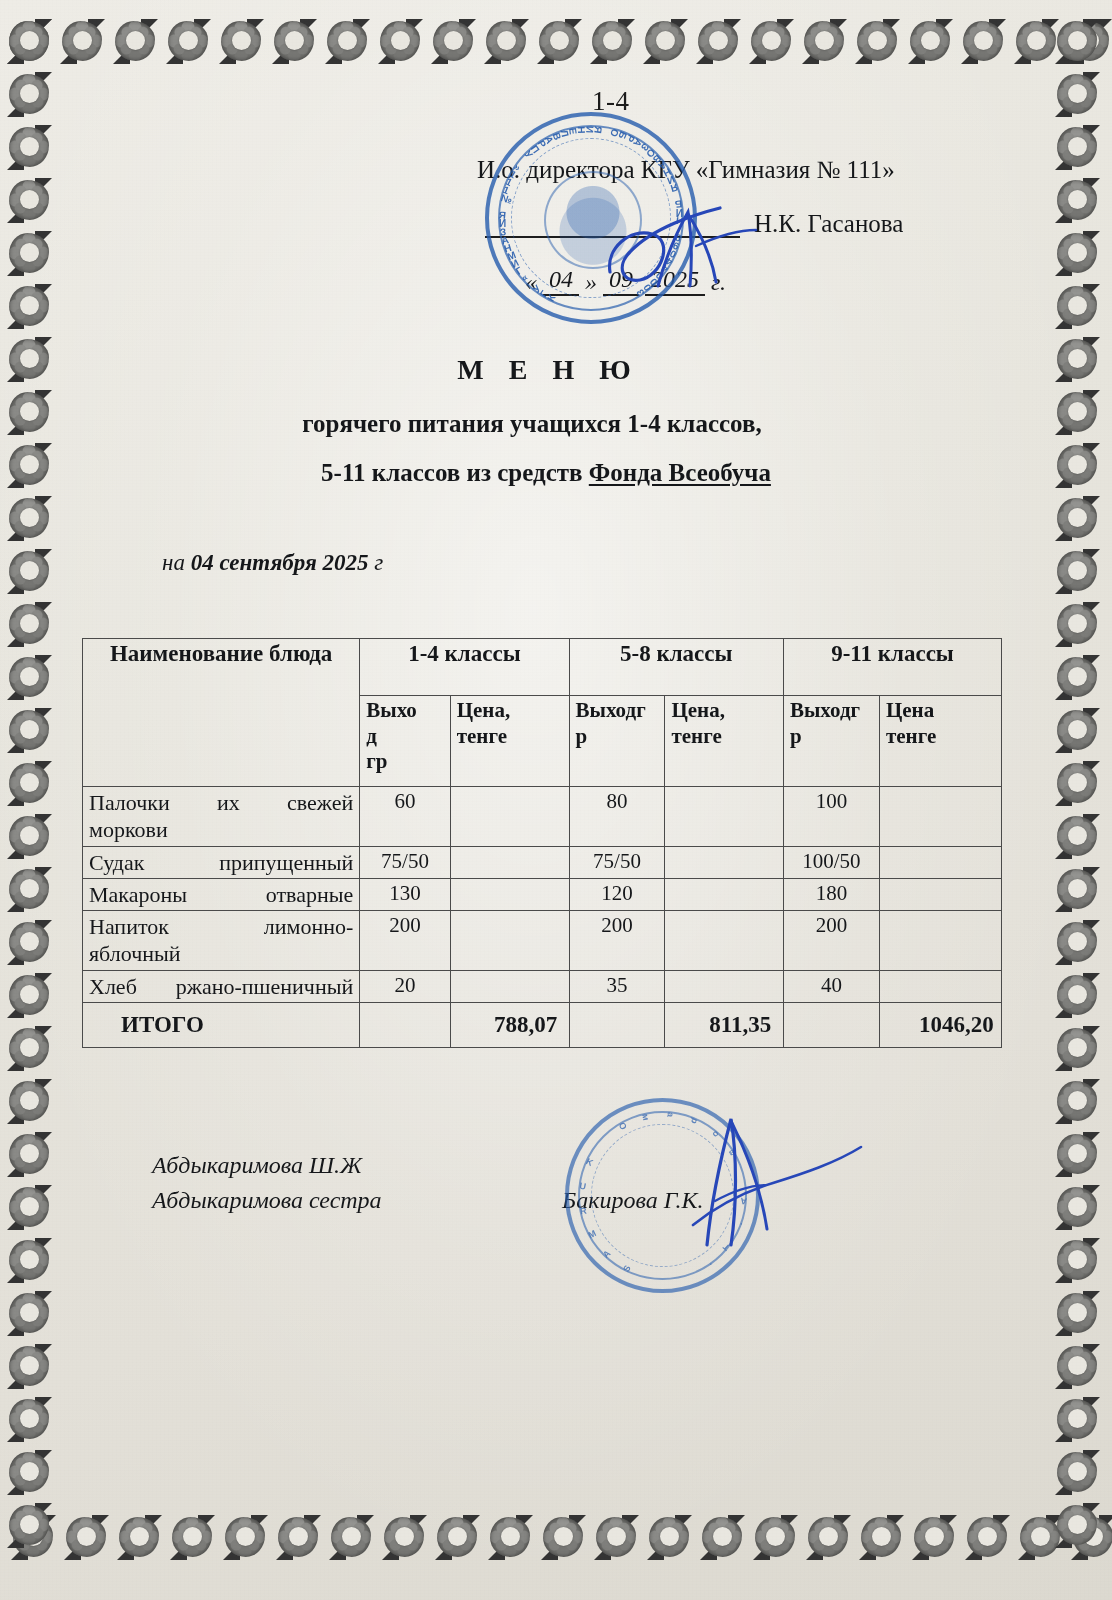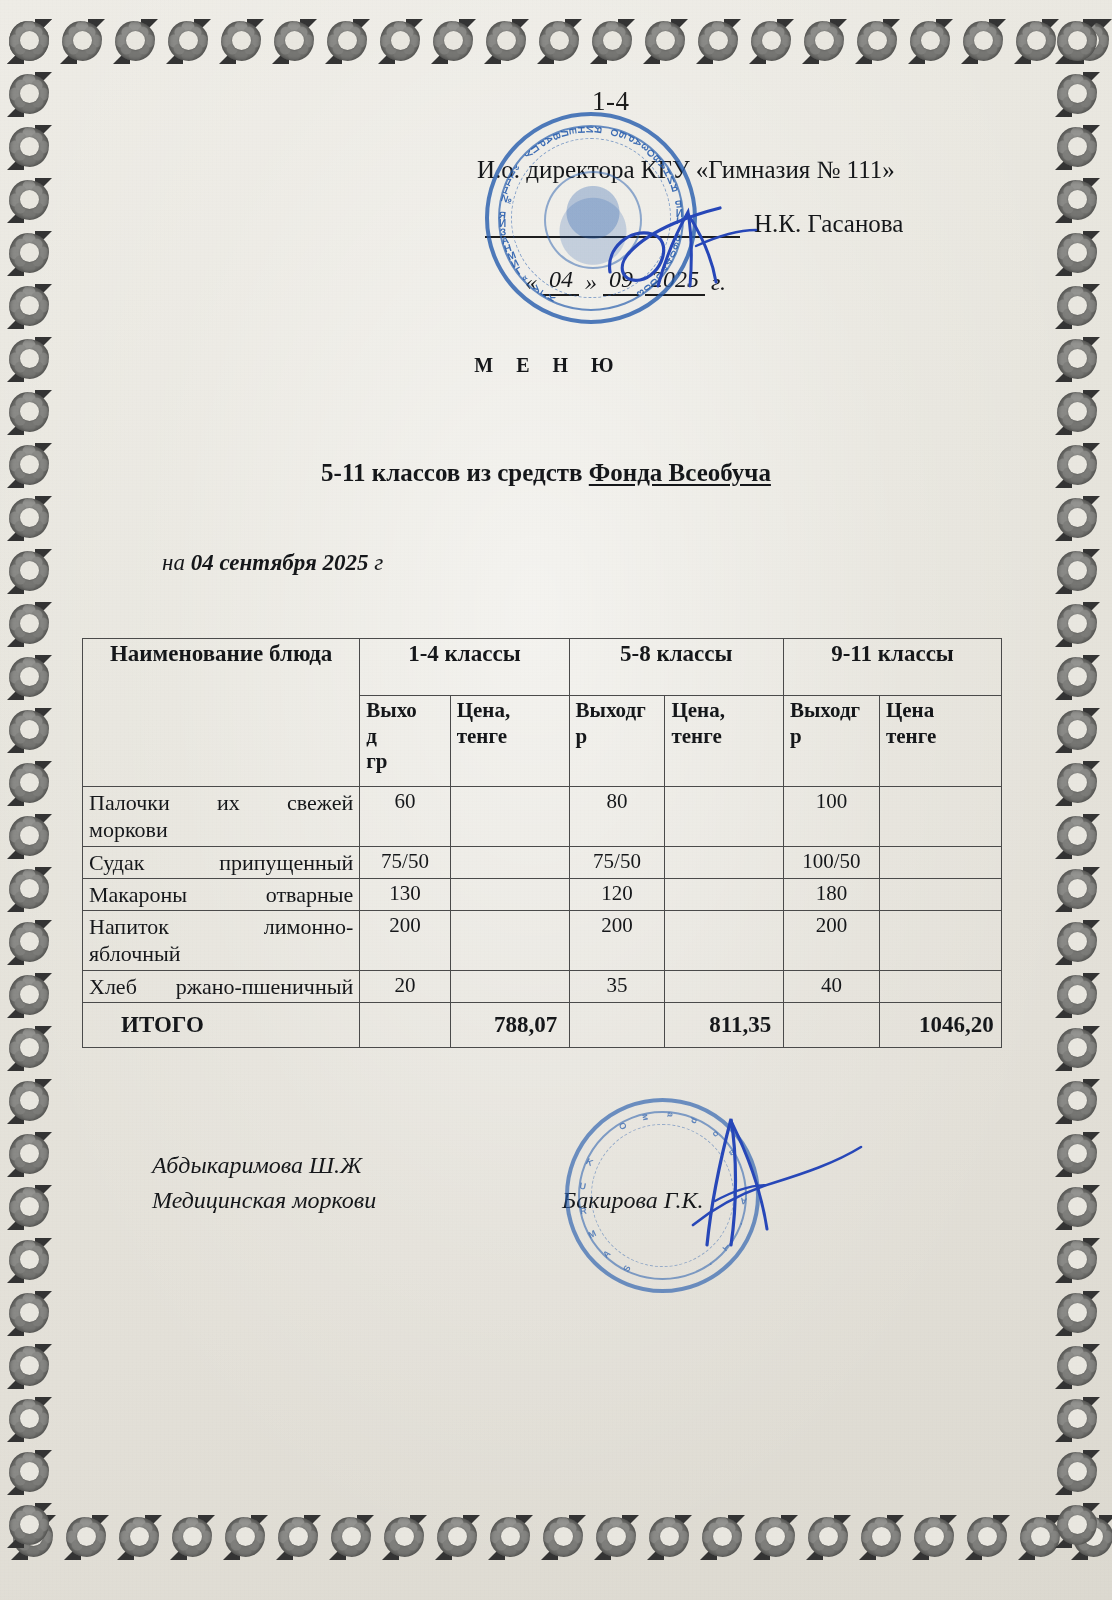--- a/index.html
+++ b/index.html
@@ -130,21 +130,21 @@
     align-items: flex-end;
     gap: 6px;
     white-space: nowrap;
   }
   .date-row .u { border-bottom: 2px solid #1d1d1d; padding: 0 6px 1px 6px; }
 
   .menu-word {
     position: absolute;
     left: 0; right: 15px; top: 354px;
     text-align: center;
-    font-size: 20px;
+    font-size: 28px;
     font-weight: bold;
     letter-spacing: 9px;
     padding-left: 0;
   }
   .subtitle1 {
     position: absolute;
     left: 0; right: 0; top: 410px;
     text-align: center;
     font-size: 25px;
     font-weight: bold;
@@ -925,20 +925,21 @@
         <span>«</span>
           <span class="u">04</span>
         <span>»</span>
         <span class="u">09</span>
         <span class="u">2025</span>
         <span>г.</span>
       </div>
     </div>
 
     <div class="menu-word">М Е Н Ю</div>
+    <div class="subtitle1">горячего питания учащихся 1-4 классов,</div>
     <div class="subtitle2"><span>5-11 классов из средств </span><u>Фонда Всеобуча</u></div>
 
     <div class="on-date"><span>на </span><b>04 сентября 2025</b><span> г</span></div>
 
     <table class="menu">
       <thead>
         <tr>
           <th class="namecol" rowspan="2">Наименование блюда</th>
           <th class="grp" colspan="2">1-4 классы</th>
           <th class="grp" colspan="2">5-8 классы</th>
@@ -1011,21 +1012,21 @@
           <td class="price">1046,20</td>
         </tr>
       </tfoot>
     </table>
 
     <div class="footer" id="footer-block">
         <div class="frow">
           <span class="fname">Абдыкаримова Ш.Ж</span>
         </div>
         <div class="frow">
-          <span class="flabel">Медицинская моркови</span>
+          <span class="flabel">Абдыкаримова сестра</span>
           <span class="fname">Бакирова Г.К.</span>
         </div>
       </div>
 
     <div class="stamp stamp-top">
       <div class="ring"></div>
       <div class="ring2"></div>
       <div class="ring3"></div>
       <div class="emblem"></div>
       <div class="stamp-txt" id="stamp-top-text">

